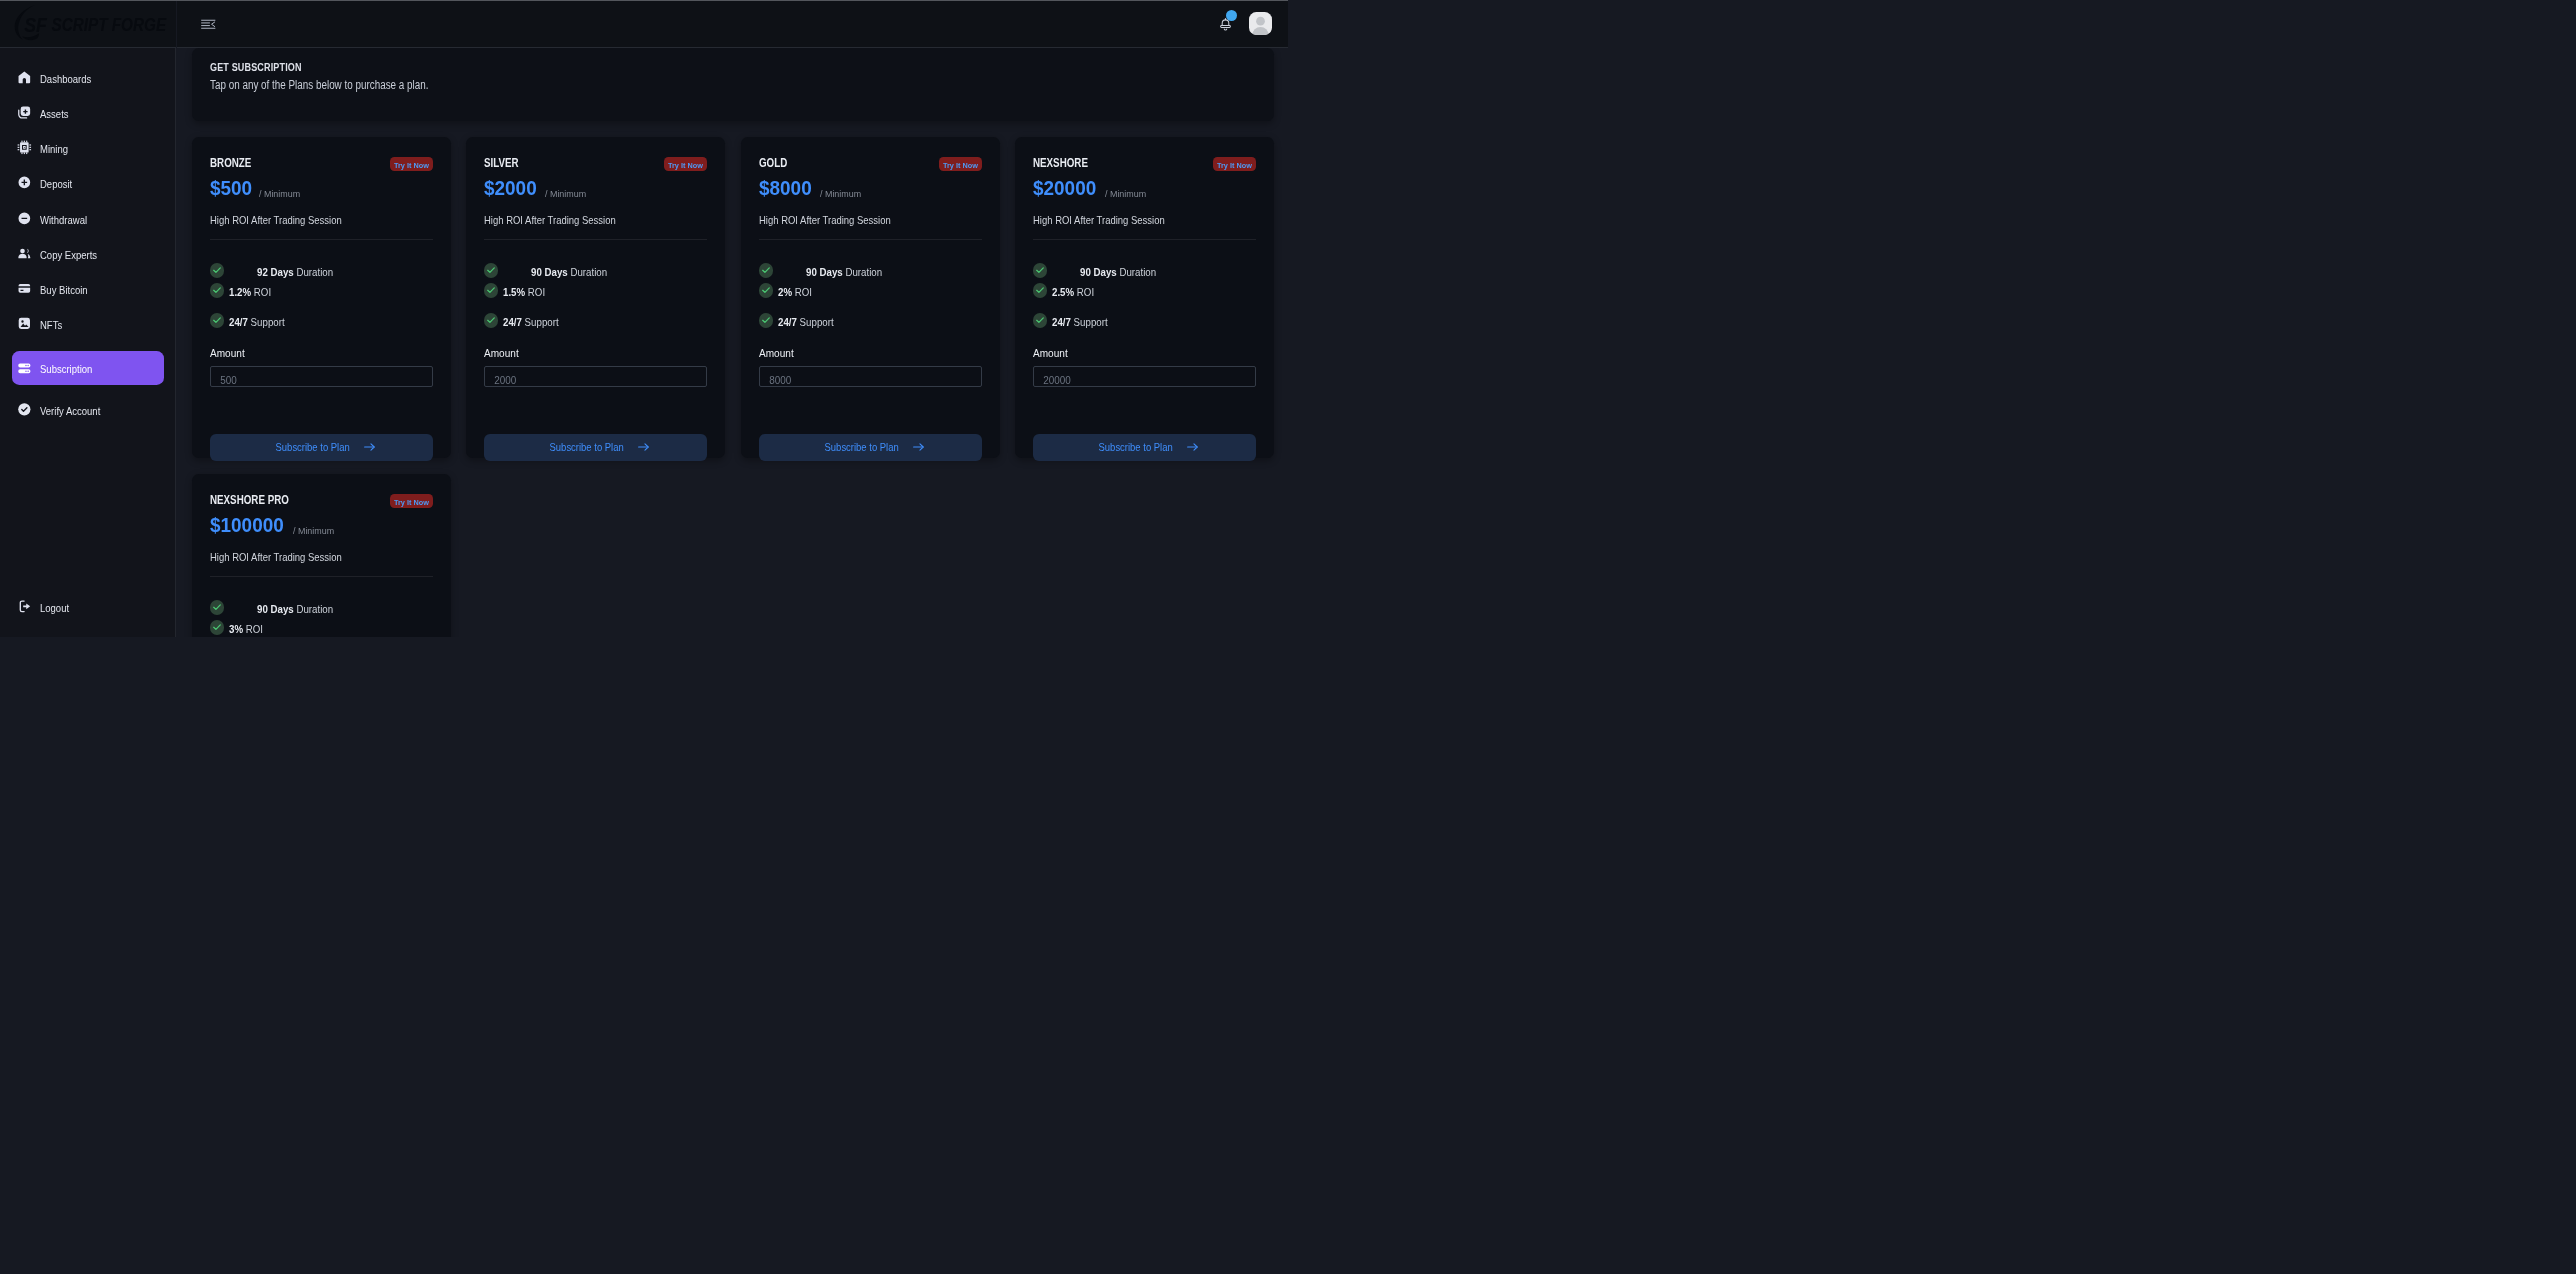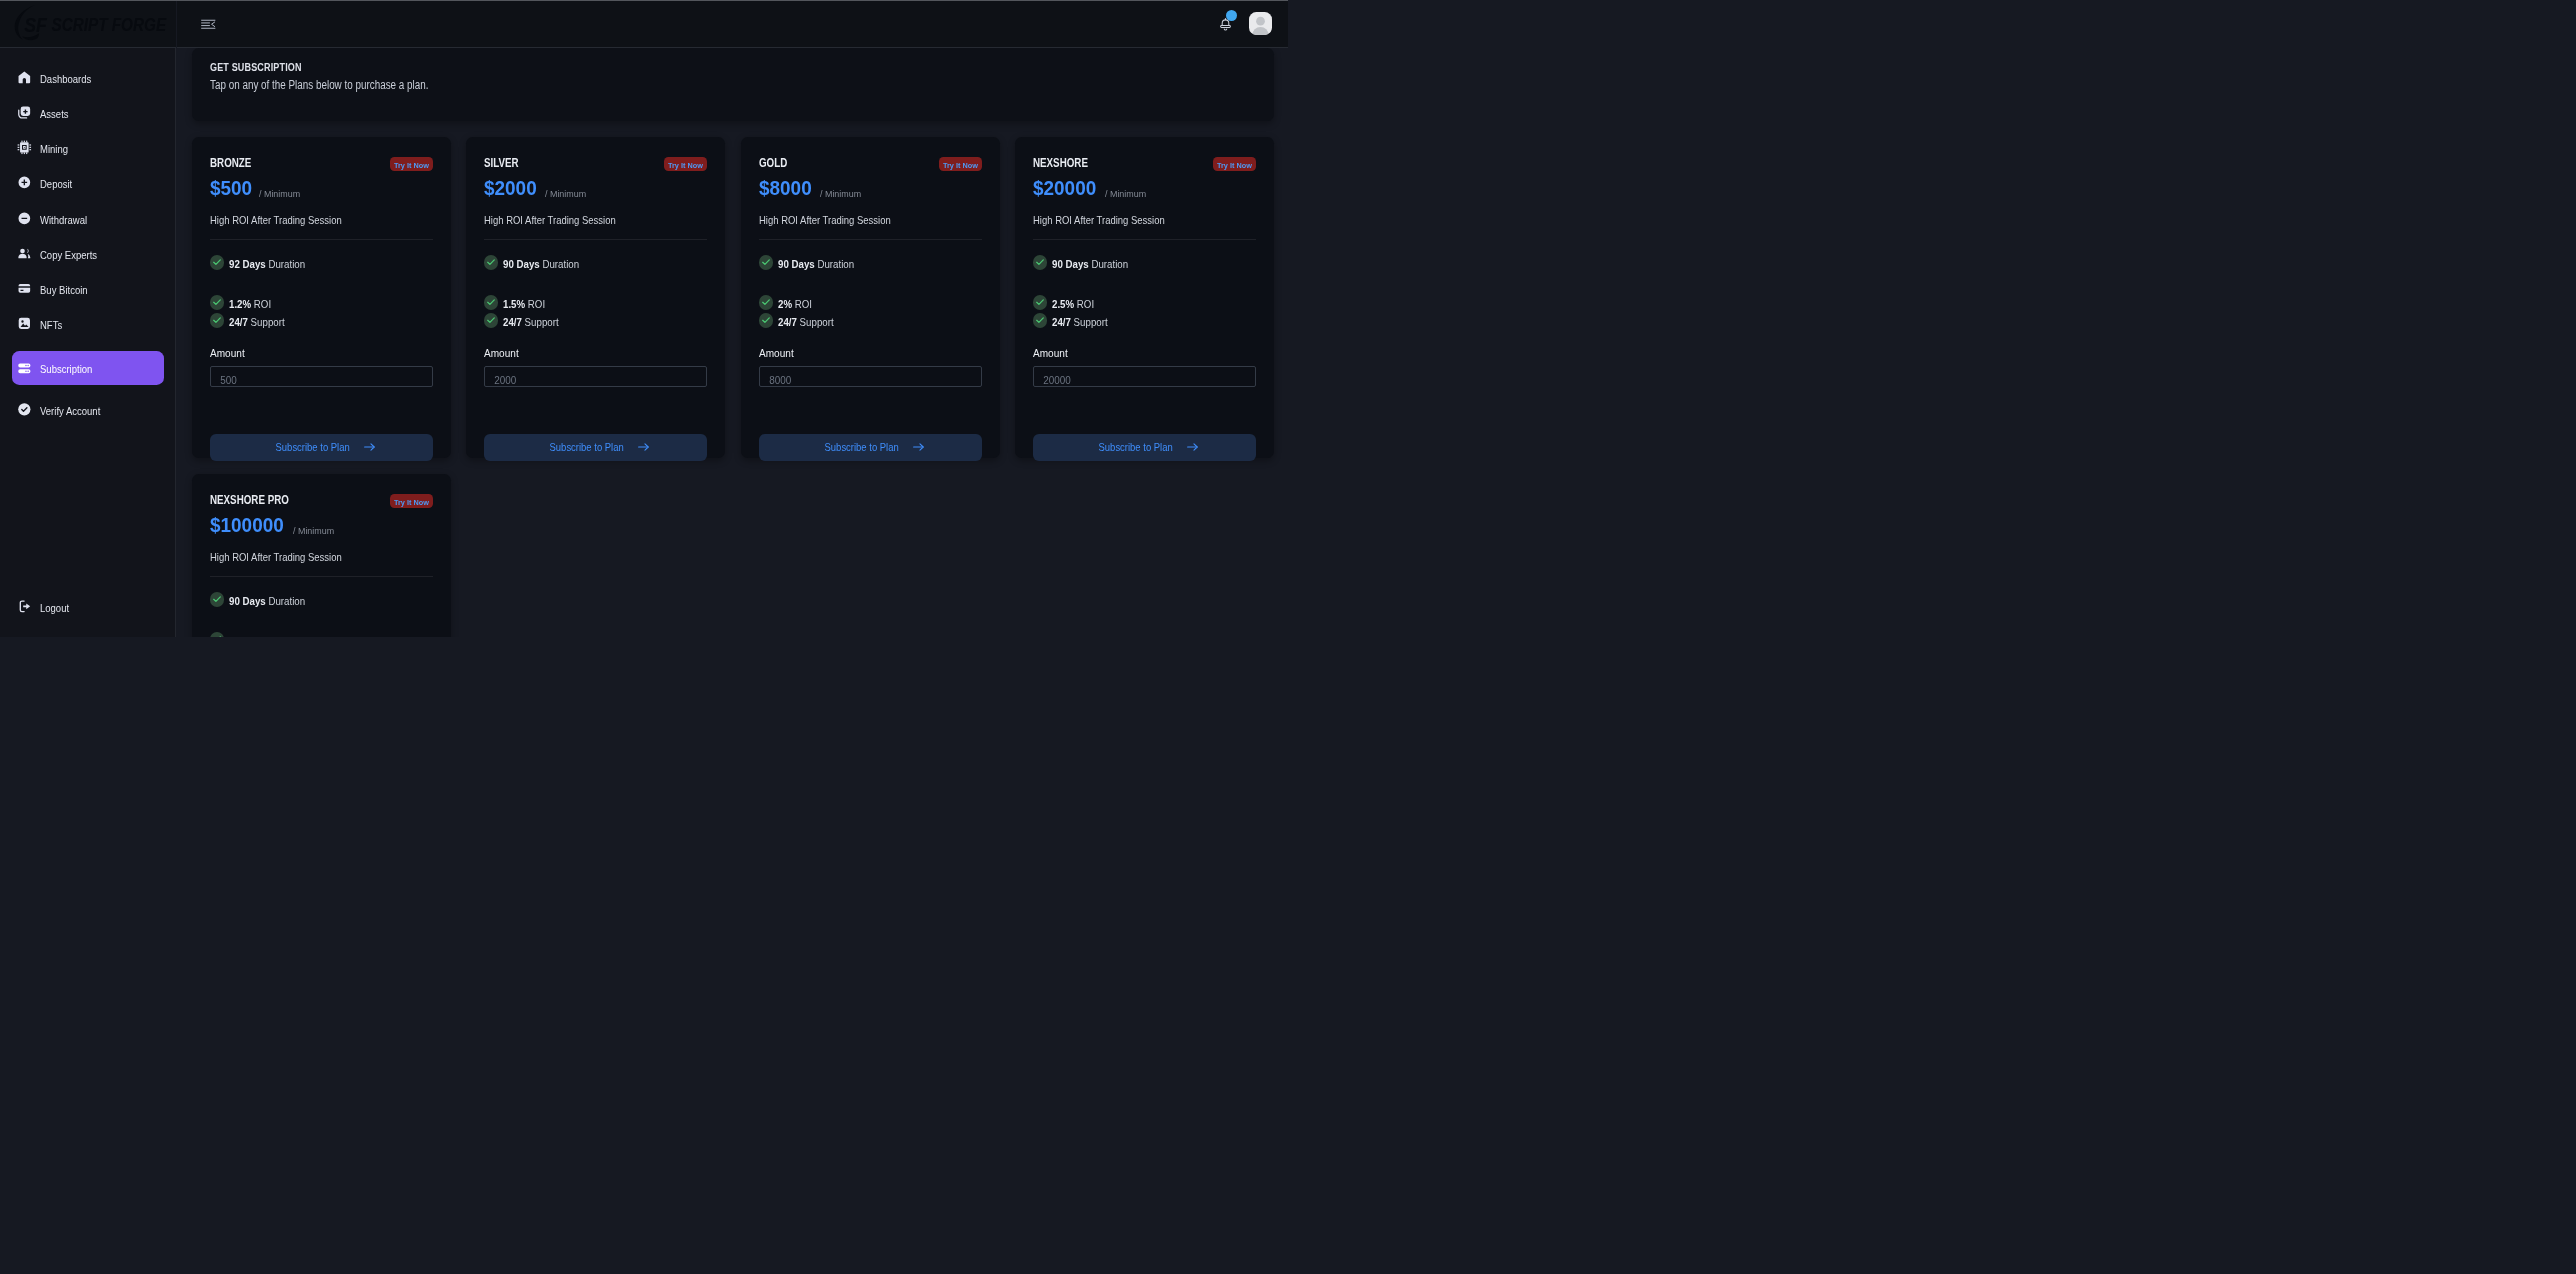--- a/index.html
+++ b/index.html
@@ -31,21 +31,21 @@
   .card.c5 { left:192px; top:474px; }
   .ptitle { position:absolute; left:17.6px; top:19px; font-size:13.2px; line-height:13.2px; font-weight:bold; color:#e9ecf2; transform:scaleX(0.742); transform-origin:left top; white-space:pre; }
   .badge { position:absolute; right:18.4px; top:20px; height:14.3px; width:43px; border-radius:4.4px; background:#7f1d1d; overflow:hidden; text-align:center; }
   .badge span { display:inline-block; padding:0; line-height:14.3px; color:#4e9af5; font-size:7.7px; font-weight:600; transform:scaleX(0.95); transform-origin:center; white-space:pre; }
   .price { position:absolute; left:17.6px; top:41px; display:flex; align-items:flex-end; }
   .price .big { font-size:20.6px; line-height:20.6px; font-weight:bold; color:#3f8efc; display:inline-block; transform:scaleX(0.92); transform-origin:left bottom; white-space:pre; }
   .price .min { font-size:9.6px; color:#858b96; margin-left:3.7px; display:inline-block; transform:scaleX(0.93); transform-origin:left bottom; white-space:pre; }
   .pdesc { position:absolute; left:17.6px; top:78px; font-size:11px; line-height:11px; color:#d2d6de; transform:scaleX(0.862); transform-origin:left top; white-space:pre; }
   .divider { position:absolute; left:17.6px; right:17.6px; top:102px; height:0.7px; background:rgba(255,255,255,0.08); }
   .feat { position:absolute; left:17.6px; height:14.7px; display:flex; align-items:center; }
-  .feat.f1 { top:118px; } .feat.f2 { top:146px;margin-top:12px; } .feat.f3 { top:176px; }
+  .feat.f1 { top:126px;gap:28px; } .feat.f2 { top:146px; } .feat.f3 { top:176px; }
   .fcirc { width:14.7px; height:14.7px; border-radius:50%; background:#2d4537; display:flex; align-items:center; justify-content:center; margin-right:5.1px; flex:none; }
   .feat .ft { font-size:11px; line-height:14.7px; color:#cdd2da; display:inline-block; transform:scaleX(0.883); transform-origin:left center; white-space:pre; position:relative; top:1.5px; }
   .feat .ft b { color:#e8ebf1; }
   .alabel { position:absolute; left:17.6px; top:211px; font-size:11.8px; line-height:11.8px; font-weight:500; color:#eef1f6; transform:scaleX(0.853); transform-origin:left top; white-space:pre; }
   .ainput { position:absolute; left:17.6px; right:17.6px; top:229px; height:21px; border:0.7px solid #343b47; border-radius:2px; }
   .ainput span { display:inline-block; font-size:11px; color:#6b7380; line-height:26px; padding-left:10.3px; transform:scaleX(0.9); transform-origin:left center; }
   .sbtn { position:absolute; left:17.6px; right:17.6px; top:273px; height:26.5px; border-radius:5.9px; background:#1c2b45; color:#3f8efc; display:flex; align-items:center; justify-content:center;margin-top:24px; }
   .sbtn .bt { font-size:11.4px; display:inline-block; transform:scaleX(0.831); transform-origin:center; white-space:pre; }
   .sbtn svg { margin-left:6.6px; }
 </style>

